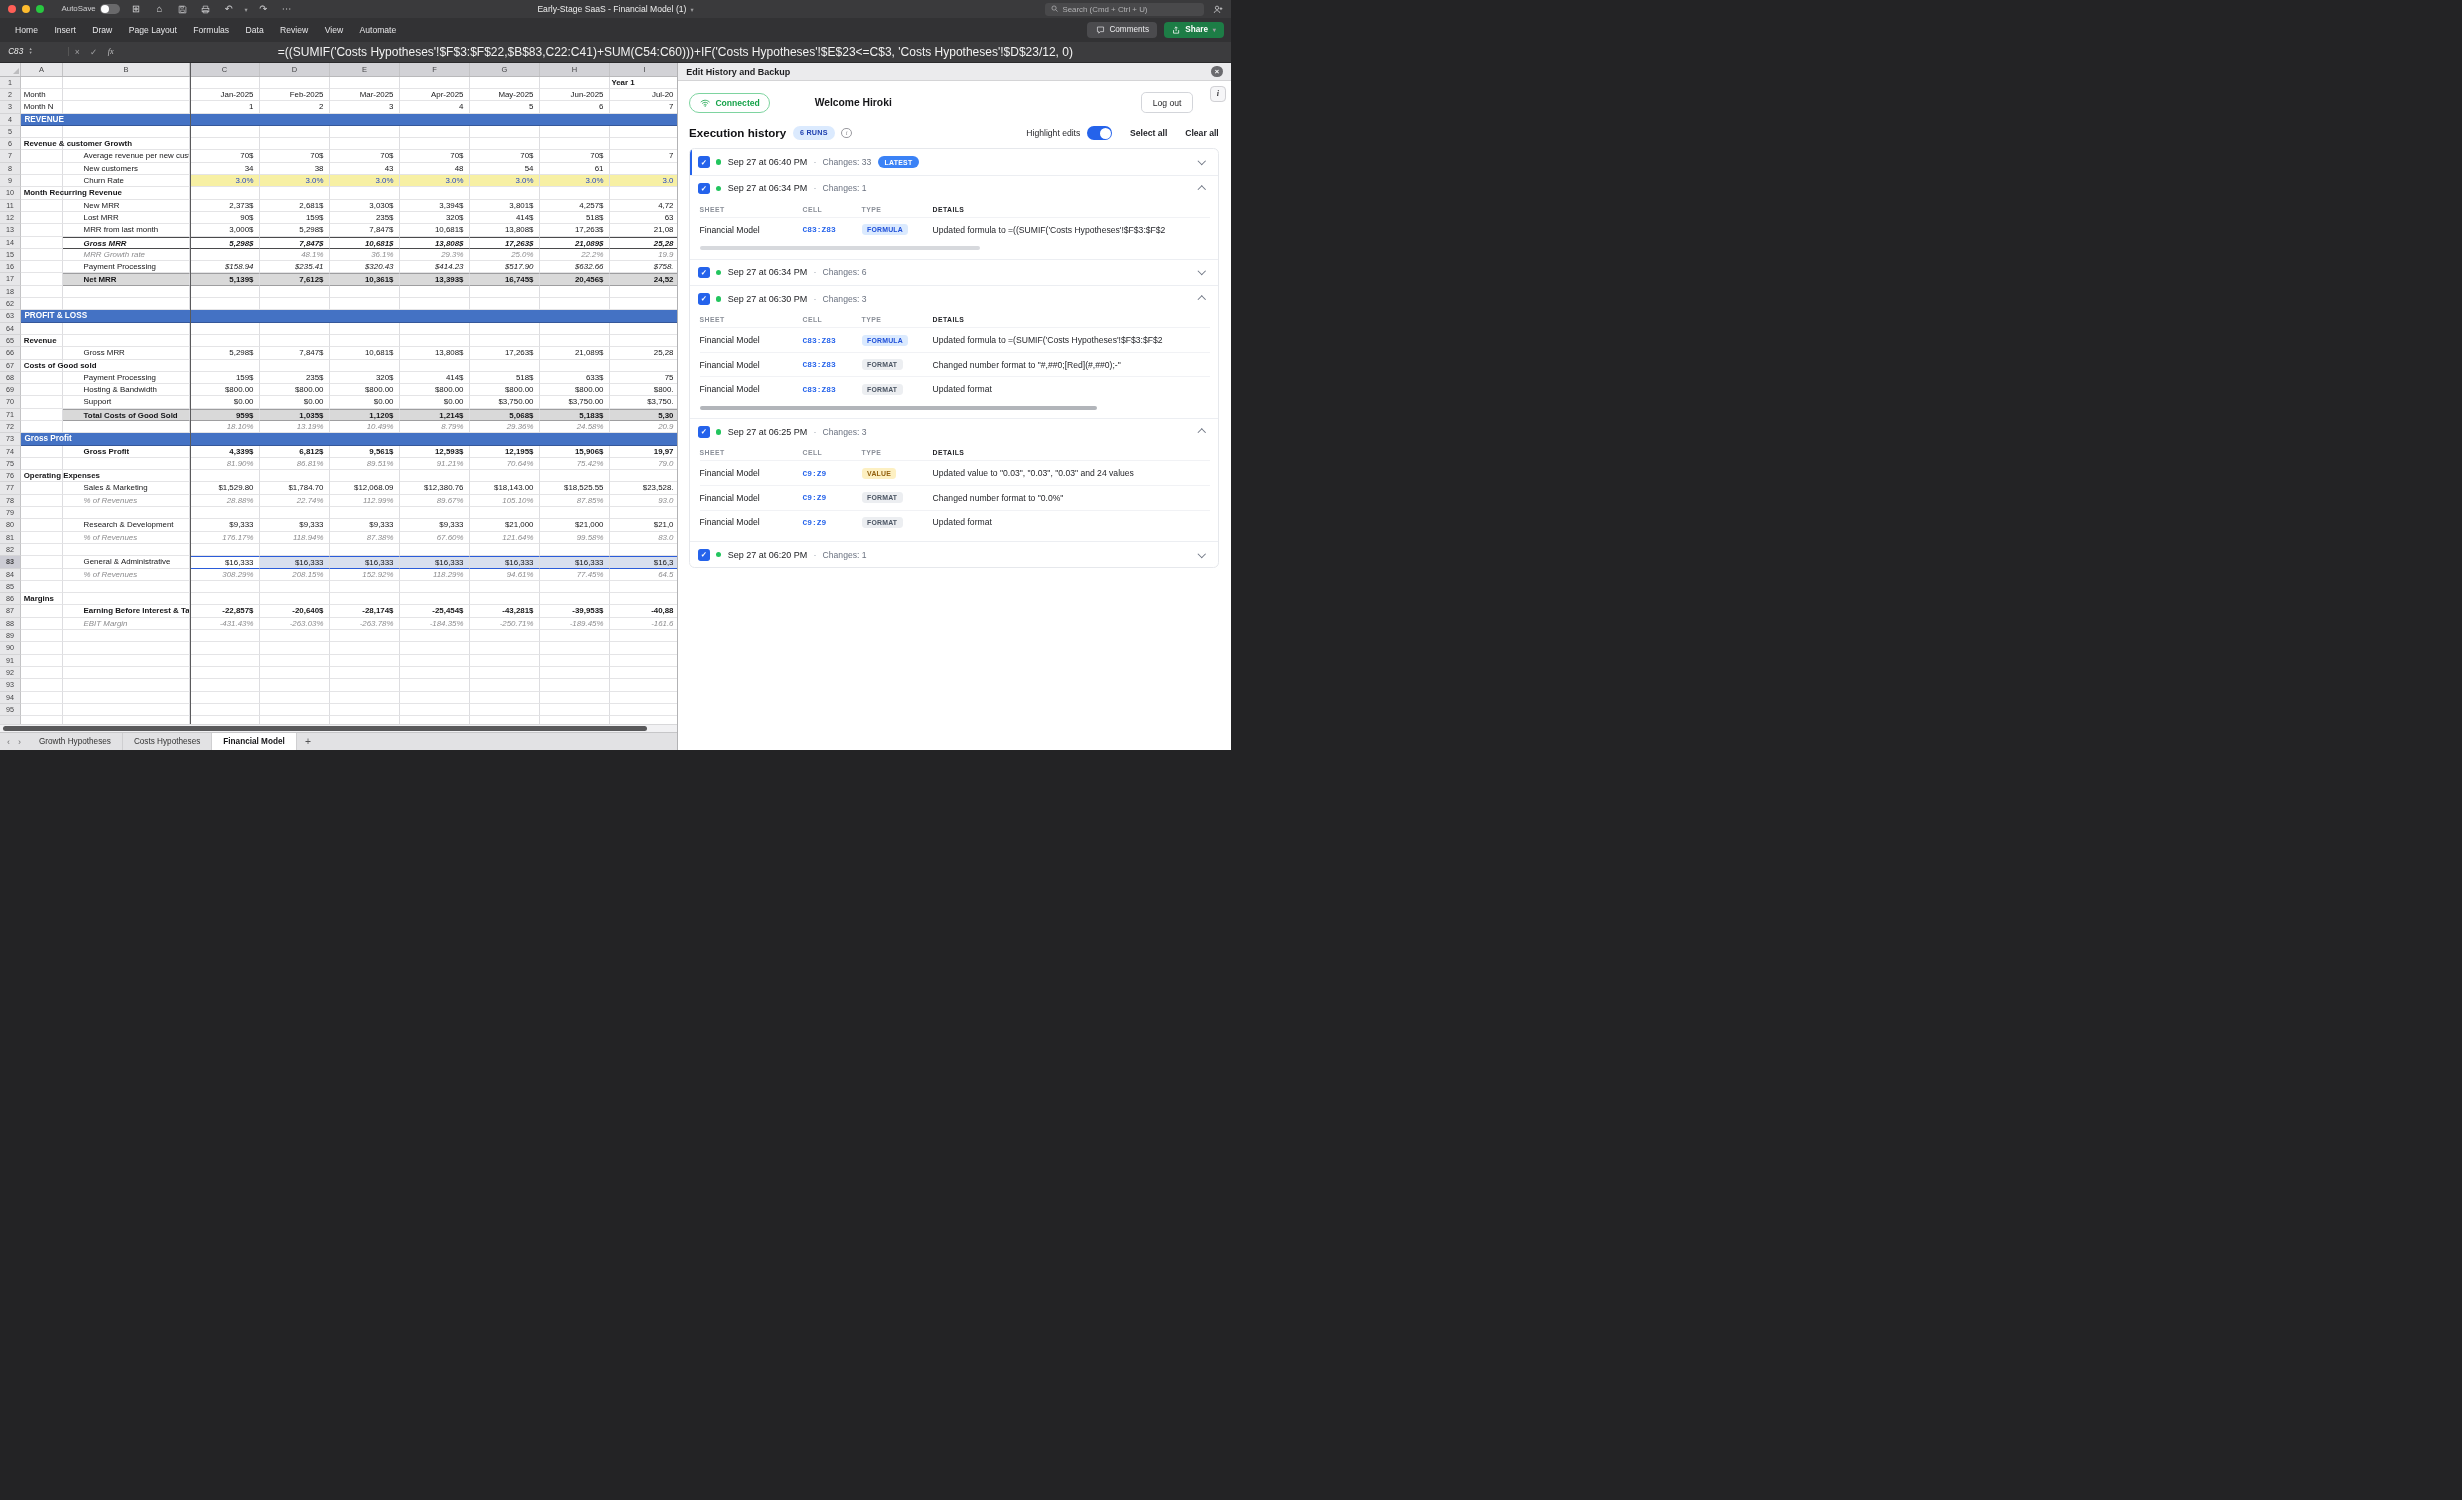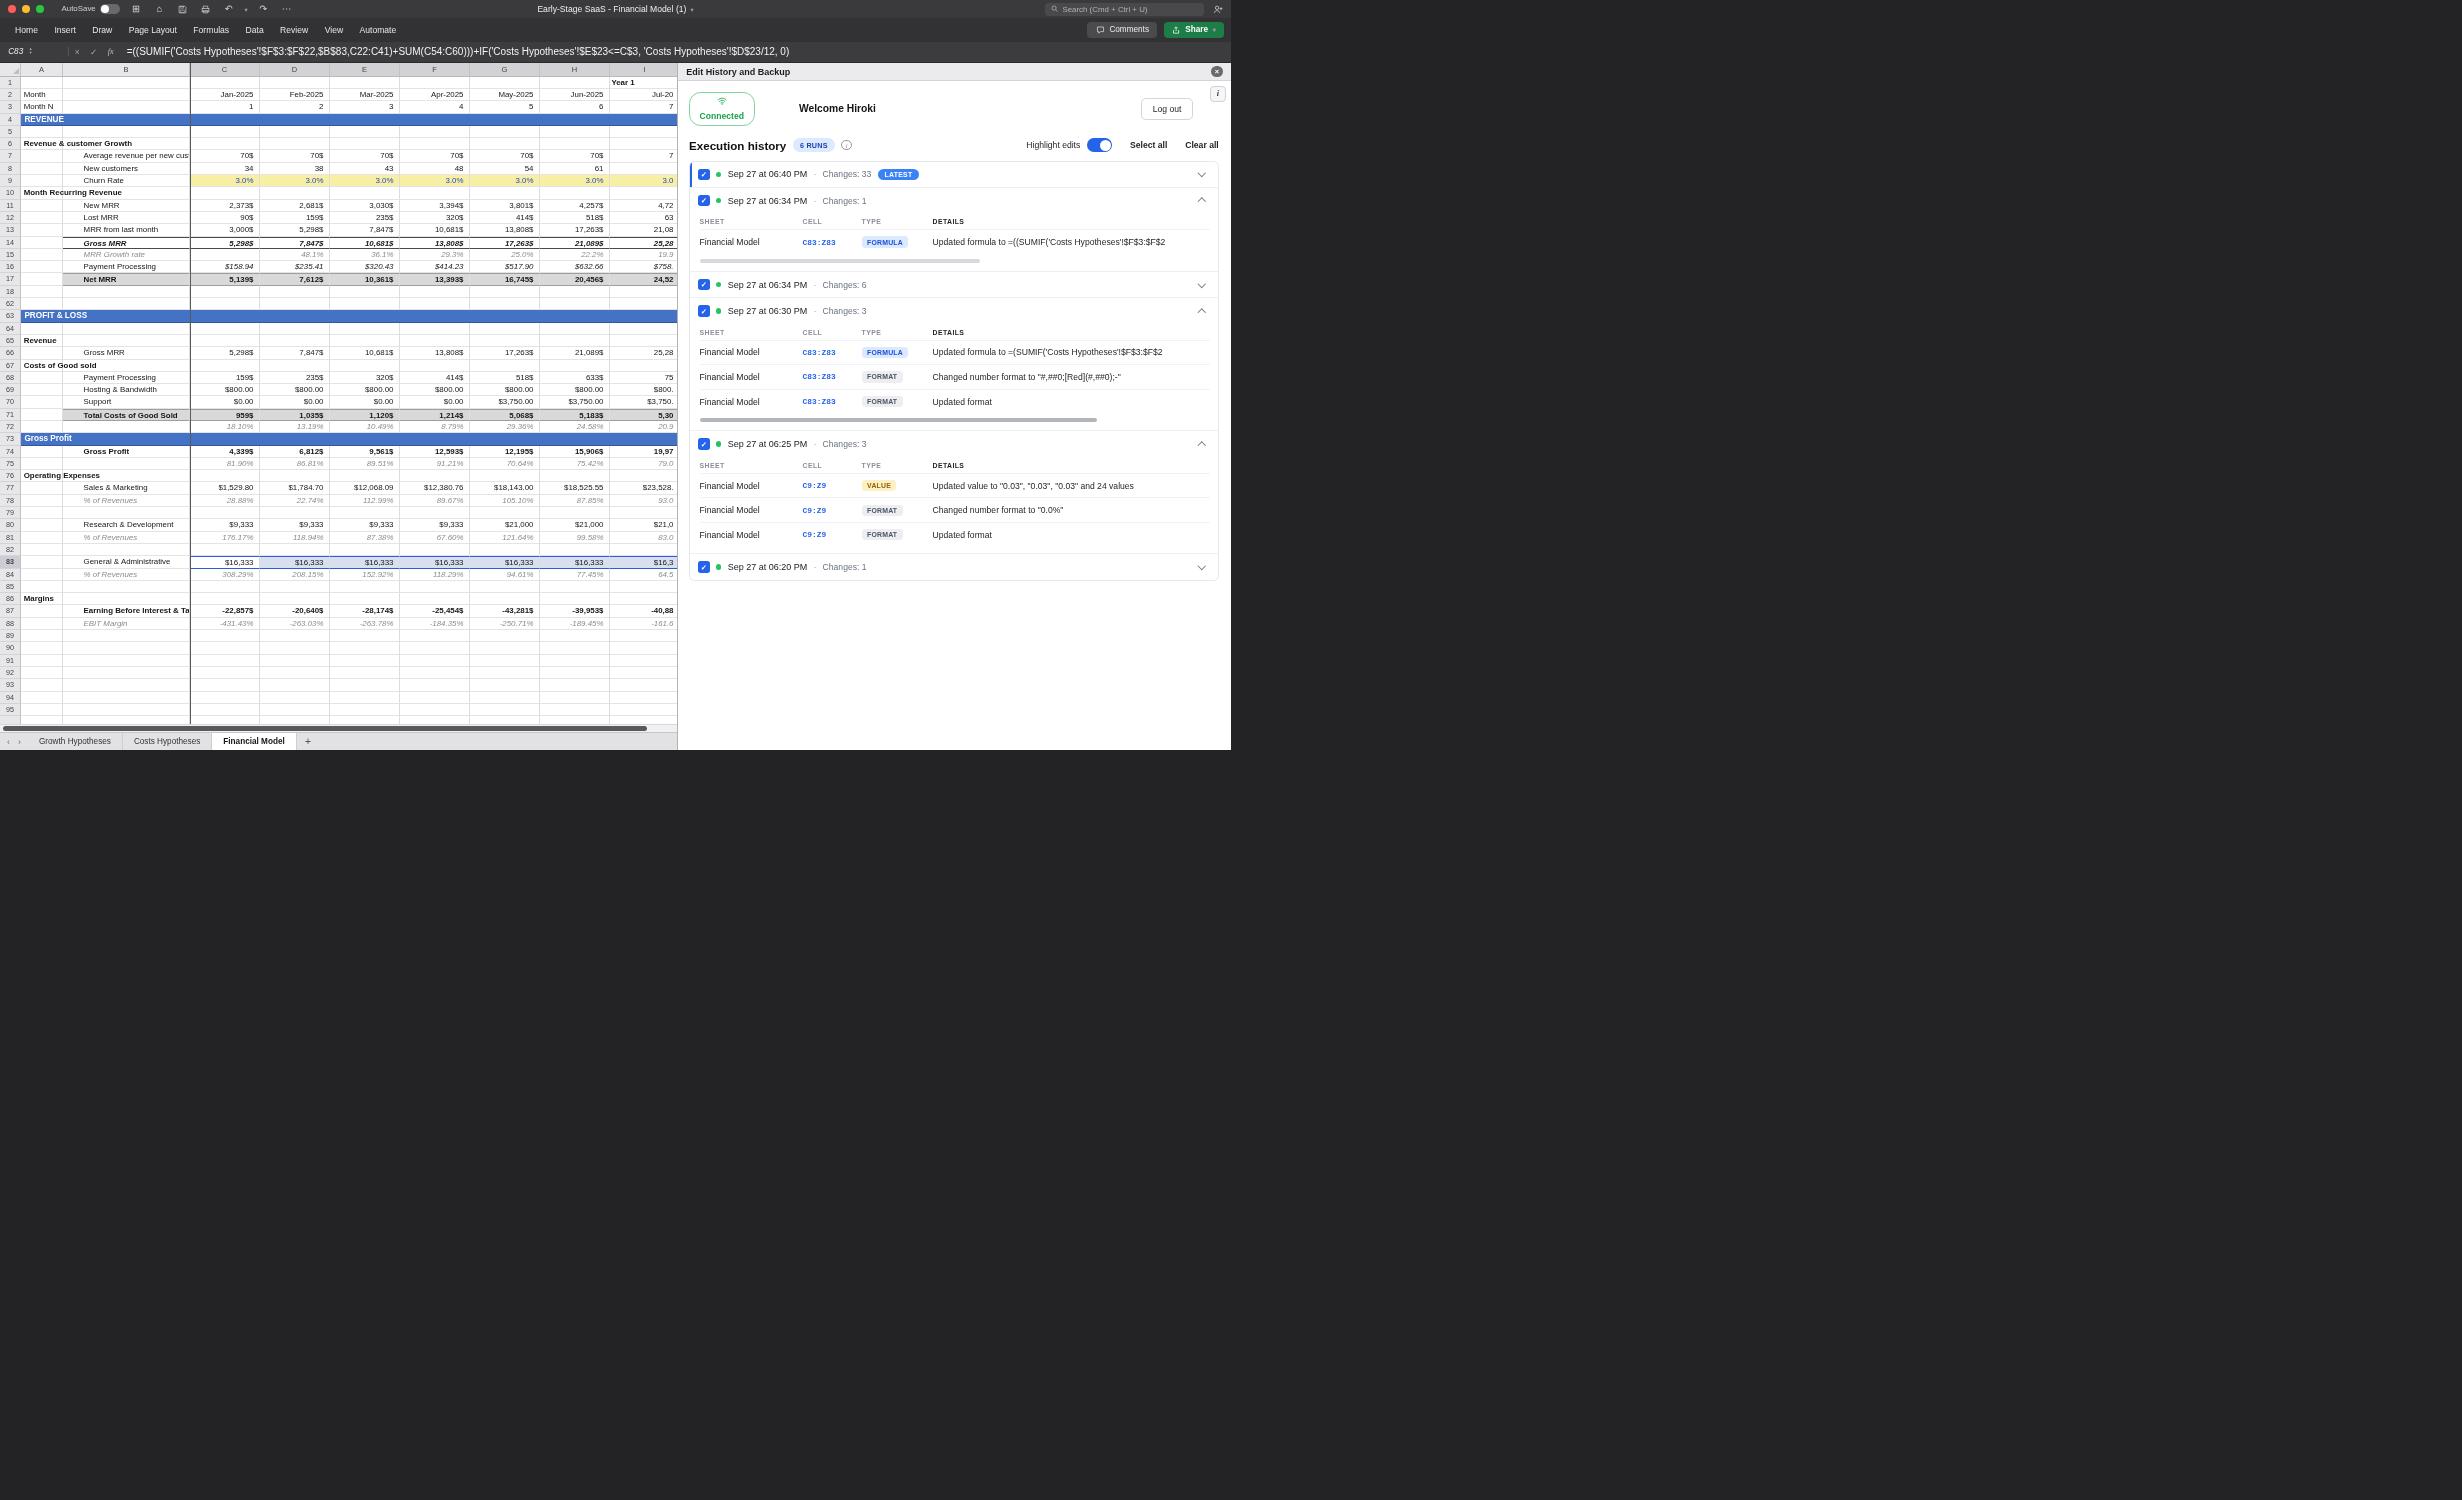--- a/index.html
+++ b/index.html
@@ -32,21 +32,21 @@
   .ractions{margin-left:auto;display:flex;gap:6.9px;align-items:center;}
   .btn-comments{display:flex;align-items:center;gap:4.8px;background:#4b4b4e;color:#ececee;border-radius:4.1px;height:16.4px;padding:0 8.2px;font-size:8.2px;}
   .btn-share{display:flex;align-items:center;gap:4.8px;background:var(--excelgreen);color:#fff;border-radius:4.1px;height:16.4px;padding:0 8.2px;font-size:8.2px;font-weight:700;}
 
   
   .fbar{position:absolute;top:42px;left:0;right:0;height:20.6px;background:#3c3c3e;border-bottom:0.7px solid #2a2a2c;display:flex;align-items:center;color:#ececec;}
   .namebox{width:69px;flex:none;display:flex;align-items:center;gap:5.5px;padding-left:8.2px;font-size:8.2px;border-right:0.7px solid #555;font-style:italic;}
   .steppers{display:flex;flex-direction:column;font-size:3.8px;color:#a8a8aa;line-height:3.8px;}
   .fb-x,.fb-ck{width:16.4px;text-align:center;color:#a0a0a2;font-size:8.6px;flex:none;}
   .fb-fx{width:18px;text-align:center;color:#c0c0c2;font-size:8.2px;font-style:italic;font-family:"Liberation Serif",serif;flex:none;}
-  .formula{flex:1;font-size:10px;color:#f2f2f2;white-space:nowrap;overflow:hidden;padding:0 6.9px;}
+  .formula{flex:1;font-size:12px;color:#f2f2f2;white-space:nowrap;overflow:hidden;padding:0 6.9px;text-align:center;}
 
   
   .main{position:absolute;top:63px;left:0;right:0;bottom:0;display:flex;}
   .sheet{width:677px;flex:none;position:relative;background:#fff;overflow:hidden;}
 
   .chead{position:absolute;top:0;left:0;right:0;height:13.7px;display:flex;background:#e7e7e9;border-bottom:0.7px solid #b9b9bb;}
   .corner{width:21px;flex:none;border-right:0.7px solid #c3c3c5;position:relative;}
   .corner::after{content:'';position:absolute;right:1.4px;bottom:1.4px;border-left:6.2px solid transparent;border-bottom:6.2px solid #bdbdbf;}
   .colh{flex:none;border-right:0.7px solid #c3c3c5;font-size:7.5px;color:#454547;display:flex;align-items:center;justify-content:center;}
   .colh-sel{background:#d2d2d6;}
@@ -80,21 +80,21 @@
   .stab-active{background:#fff;font-weight:700;color:#151517;}
   .addtab{display:flex;align-items:center;padding:0 8.2px;color:#525254;font-size:10.3px;}
 
   
   .panel{flex:1;background:#fff;border-left:0.7px solid #b2b2b4;position:relative;display:flex;flex-direction:column;overflow:hidden;}
   .phead{height:18px;flex:none;background:#ebebed;border-bottom:0.7px solid #d4d4d6;display:flex;align-items:center;padding:0 8.2px;font-size:9px;font-weight:600;color:#1d1d20;}
   .pclose{margin-left:auto;width:11.6px;height:11.6px;border-radius:50%;background:#6a6a6e;color:#fff;font-size:7.5px;display:flex;align-items:center;justify-content:center;}
   .info-btn{position:absolute;top:22.6px;right:4.8px;width:16.4px;height:16.4px;border-radius:4.1px;border:0.7px solid #d0d0d4;background:#f6f6f8;color:#3a3a3e;font-size:8.2px;font-weight:700;font-style:italic;font-family:"Liberation Serif",serif;display:flex;align-items:center;justify-content:center;z-index:5;}
   .pbody{flex:1;padding:8.2px 12.3px 0 11px;position:relative;overflow:hidden;}
   .welcome-row{display:flex;align-items:center;gap:12.3px;margin:2.7px 0 4.1px;padding-right:26px;}
-  .pill-connected{display:flex;align-items:center;gap:5.5px;border:0.7px solid #7ed4a0;border-radius:11.6px;padding:4.1px 9.6px;font-size:8.6px;font-weight:600;color:#16a34a;background:#fff;flex-direction:column;}
+  .pill-connected{display:flex;align-items:center;gap:5.5px;border:0.7px solid #7ed4a0;border-radius:11.6px;padding:4.1px 9.6px;font-size:8.6px;font-weight:600;color:#16a34a;background:#fff;}
   .welcome{font-size:10.3px;font-weight:600;color:#151518;margin-left:32px;}
   .logout{margin-left:auto;border:0.7px solid #d3d5da;border-radius:4.8px;padding:4.8px 10.3px;font-size:8.6px;background:#fff;color:#1f1f22;}
   .exec-row{display:flex;align-items:center;gap:6.9px;margin:12.3px 0 8.2px;}
   .exec-title{font-size:11.6px;font-weight:700;color:#101013;}
   .runs-badge{background:#dbeafe;color:#1e40af;font-size:7.2px;font-weight:700;padding:2.7px 6.9px;border-radius:684px;letter-spacing:0.2px;}
   .exinfo{width:10.3px;height:10.3px;border:1px solid #9a9aa0;border-radius:50%;color:#8a8a90;font-size:6.5px;display:flex;align-items:center;justify-content:center;font-style:italic;font-family:"Liberation Serif",serif;}
   .hl-label{margin-left:auto;font-size:8.6px;color:#26262a;text-align:right;}
   .toggle{width:25px;height:13.7px;border-radius:6.9px;background:var(--accent);position:relative;flex:none;}
   .tg-knob{position:absolute;top:1.4px;right:1.4px;width:11px;height:11px;border-radius:50%;background:#fff;}
   .linkbtn{font-size:8.6px;font-weight:600;color:#1e1f24;margin-left:11px;}

